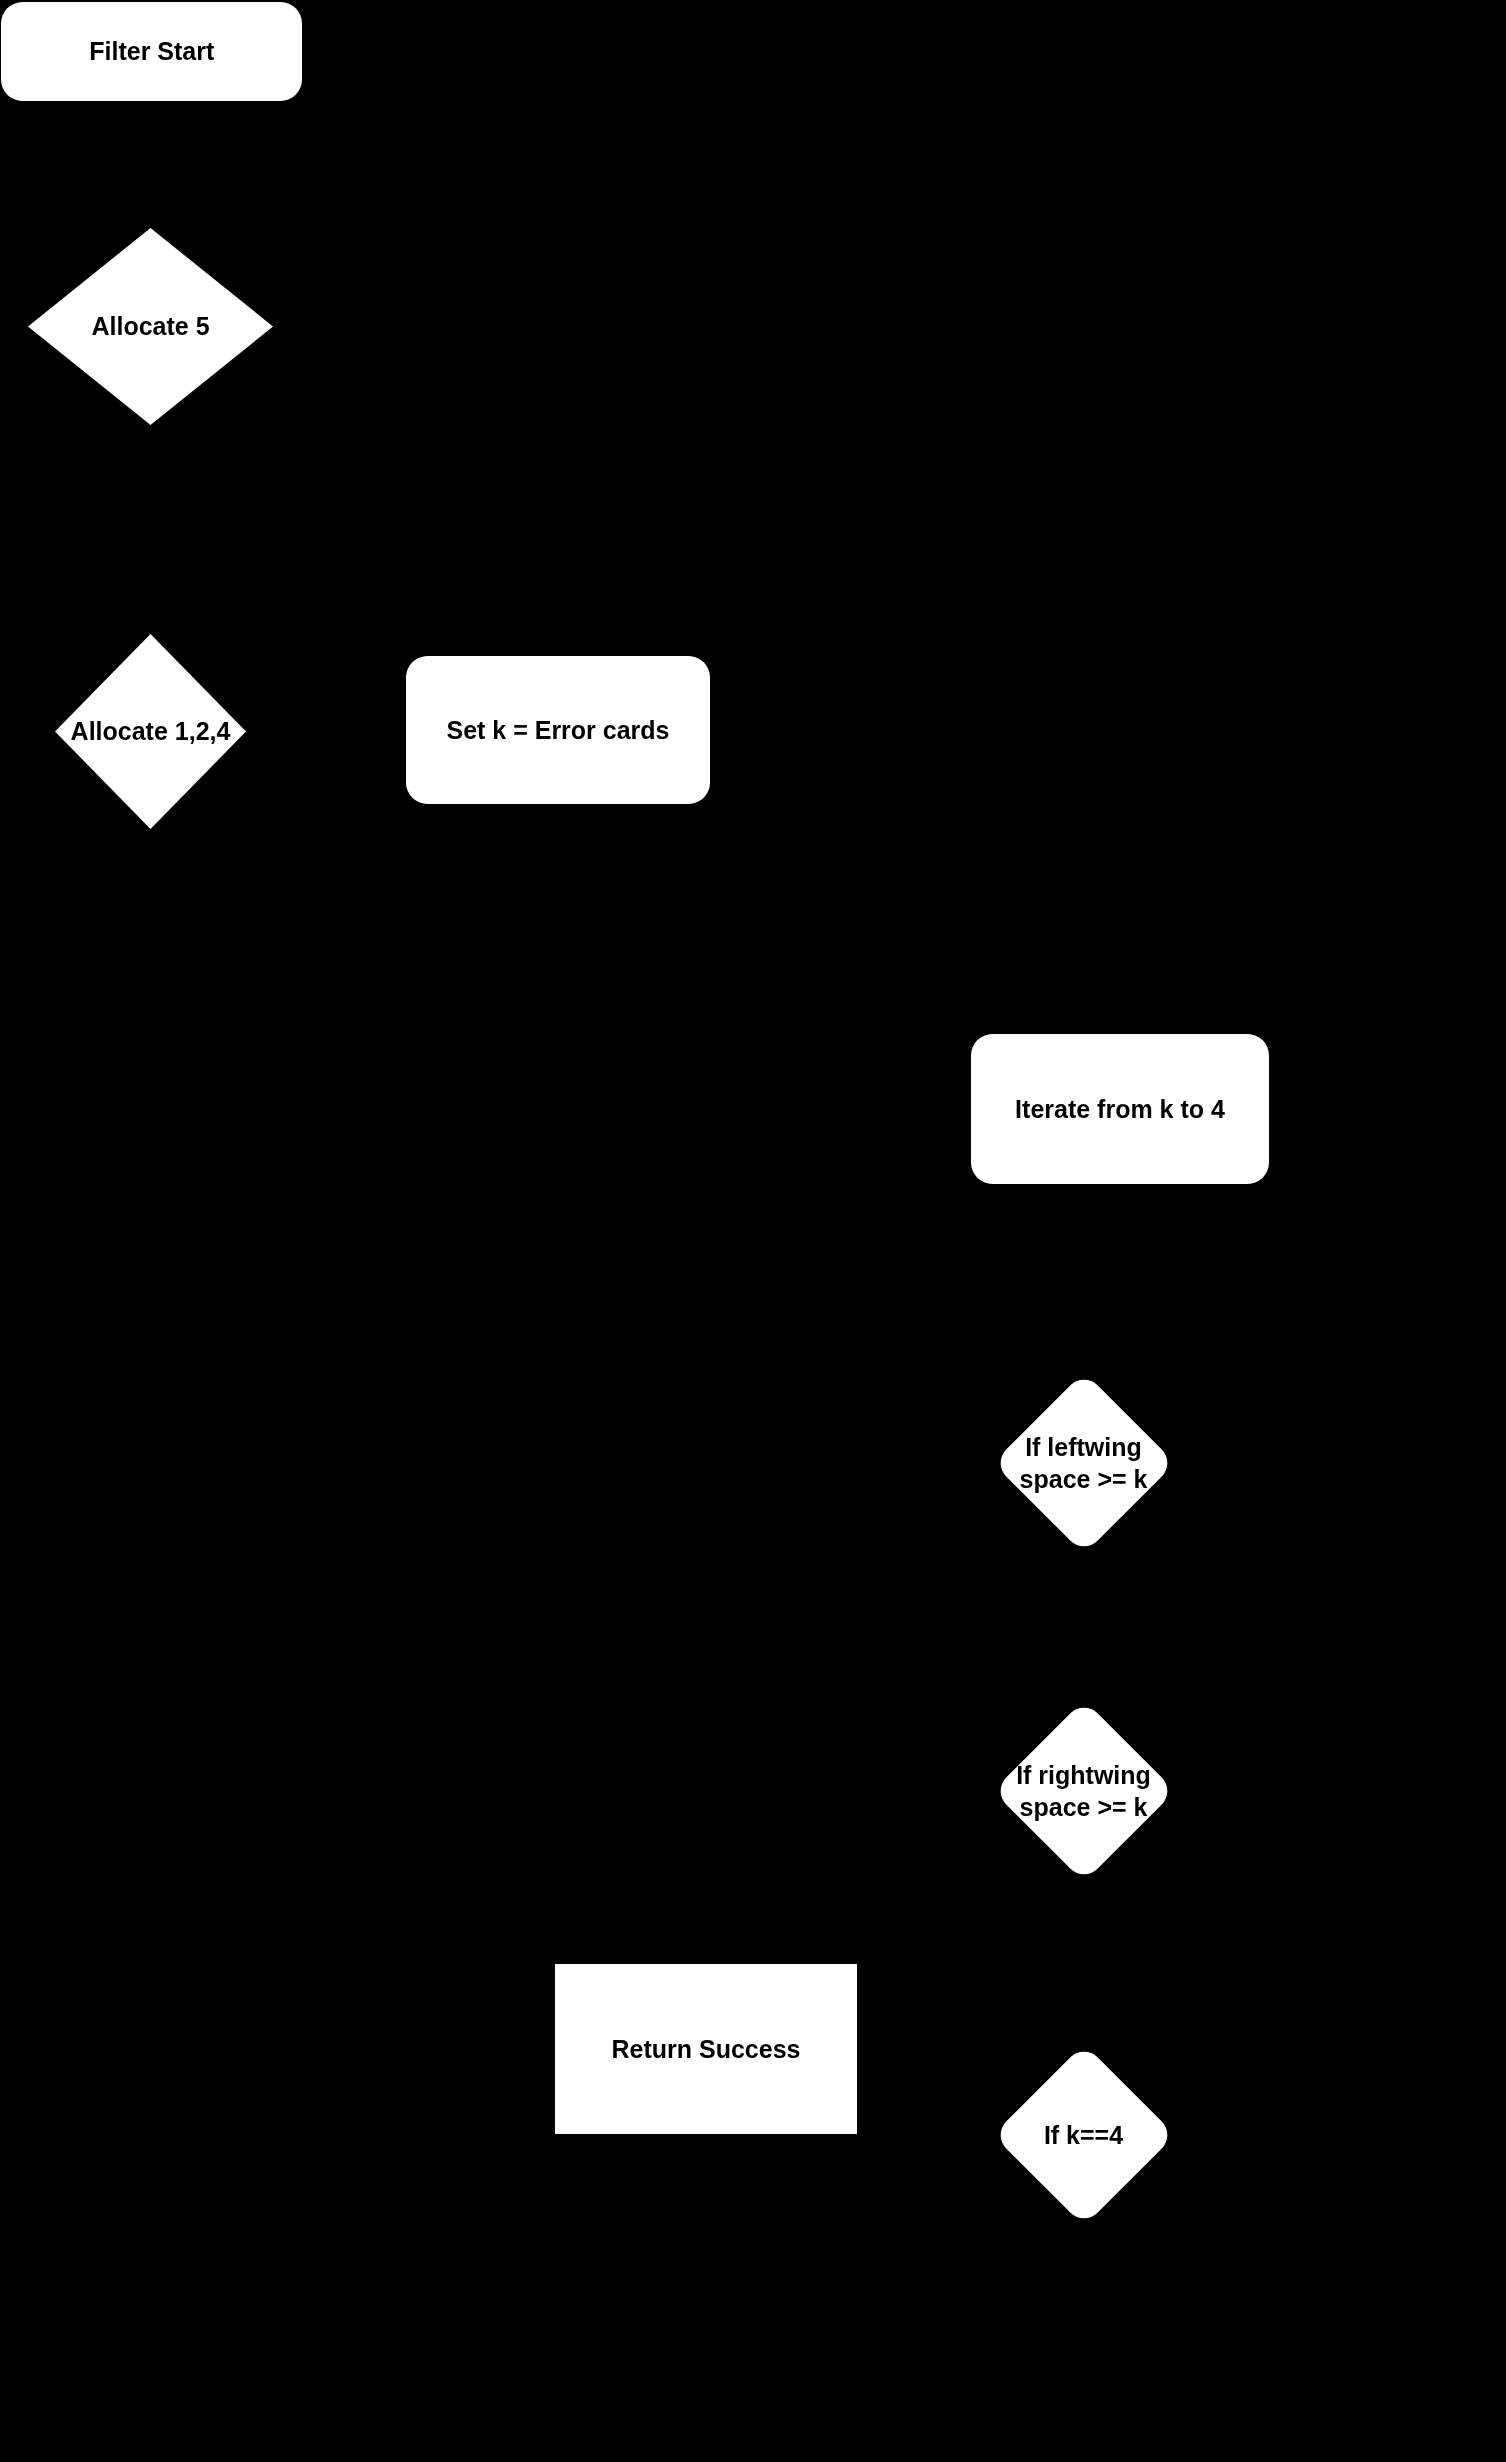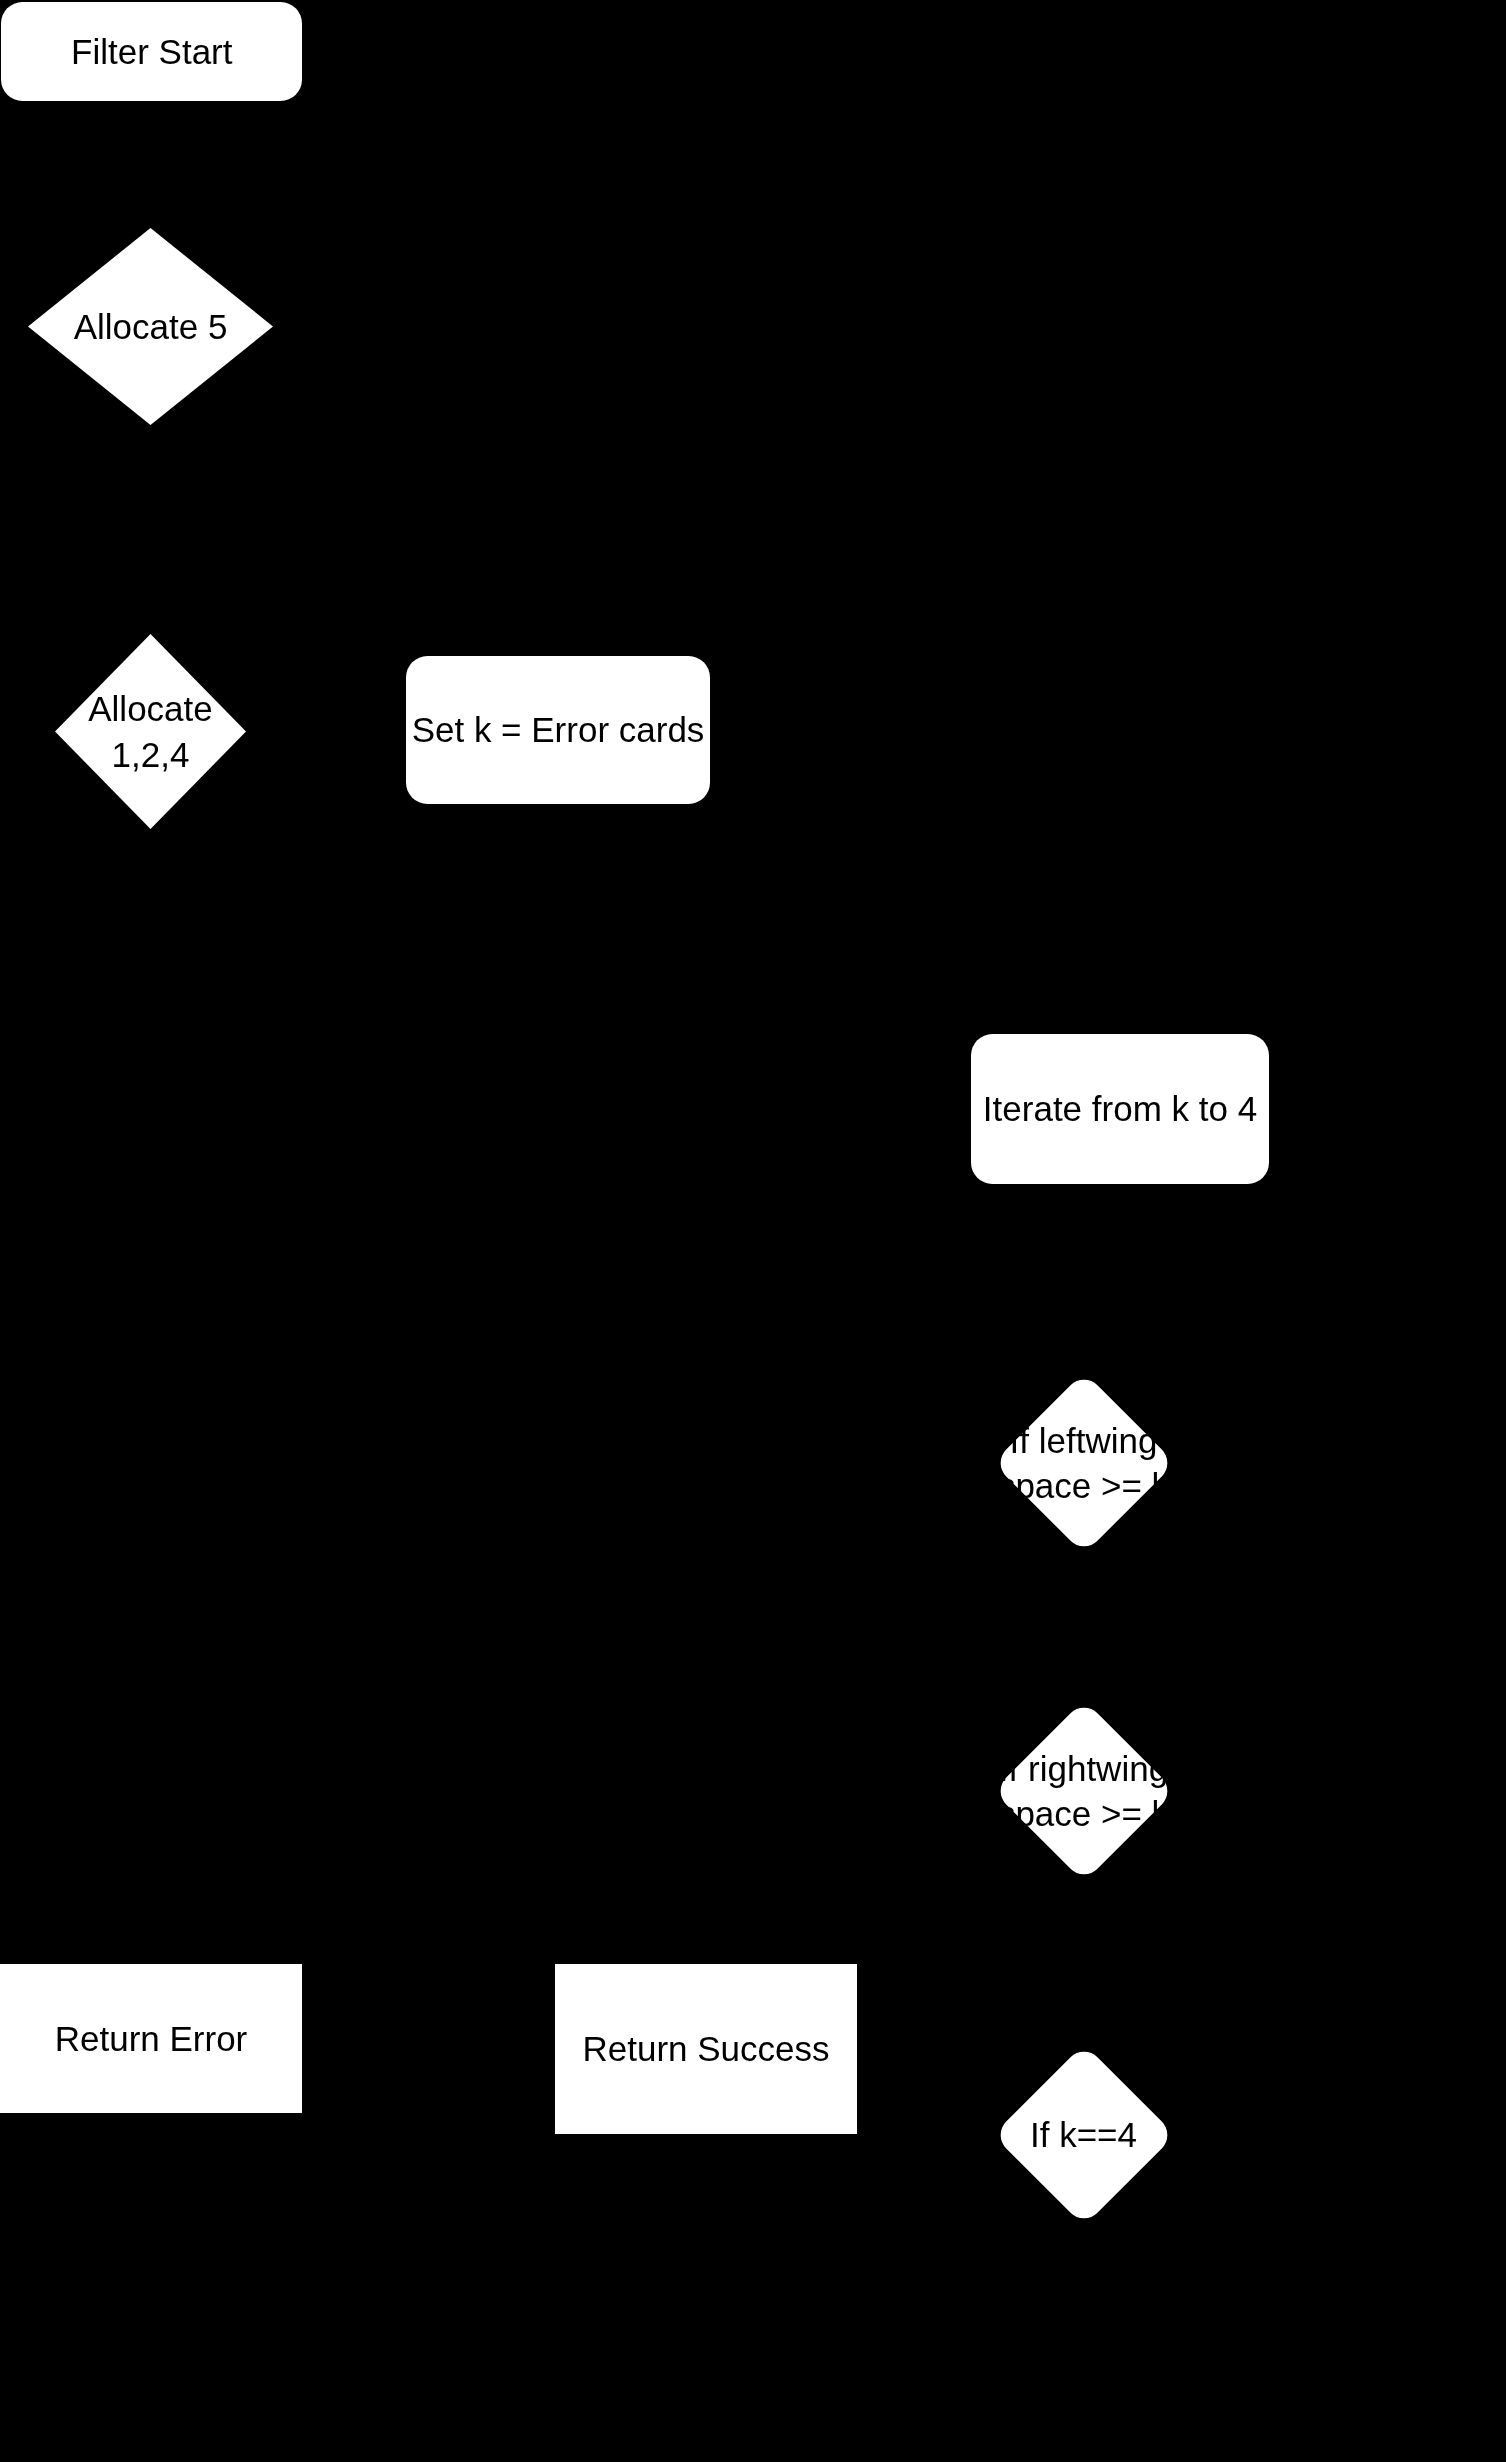--- a/index.html
+++ b/index.html
@@ -18,25 +18,26 @@
   .node {
     position: absolute;
   }
   .node-label {
     position: absolute;
     inset: 0;
     display: flex;
     align-items: center;
     justify-content: center;
     text-align: center;
-    font-size: 35px;
+    font-size: 25px;
     line-height: 1.3;
     color: #000000;
     white-space: pre-line;
     z-index: 2;
+    font-weight: bold;
   }
   
   .rrect {
     background: #ffffff;
     border-radius: 21.4px;
   }
   
   .rect {
     background: #ffffff;
     border-radius: 0;
@@ -108,23 +109,20 @@
     <div class="node-label">If leftwing
 space &gt;= k</div>
   </div>
 
   <div class="node" id="node-if-rightwing-space">
     <div class="rdiamond-bg"></div>
     <div class="node-label">If rightwing
 space &gt;= k</div>
   </div>
 
-  <div class="node rect" id="node-return-error">
-    <div class="node-label">Return Error</div>
-  </div>
 
   <div class="node rect" id="node-return-success">
     <div class="node-label">Return Success</div>
   </div>
 
   <div class="node" id="node-if-k-equals-4">
     <div class="rdiamond-bg"></div>
     <div class="node-label">If k==4</div>
   </div>
 

